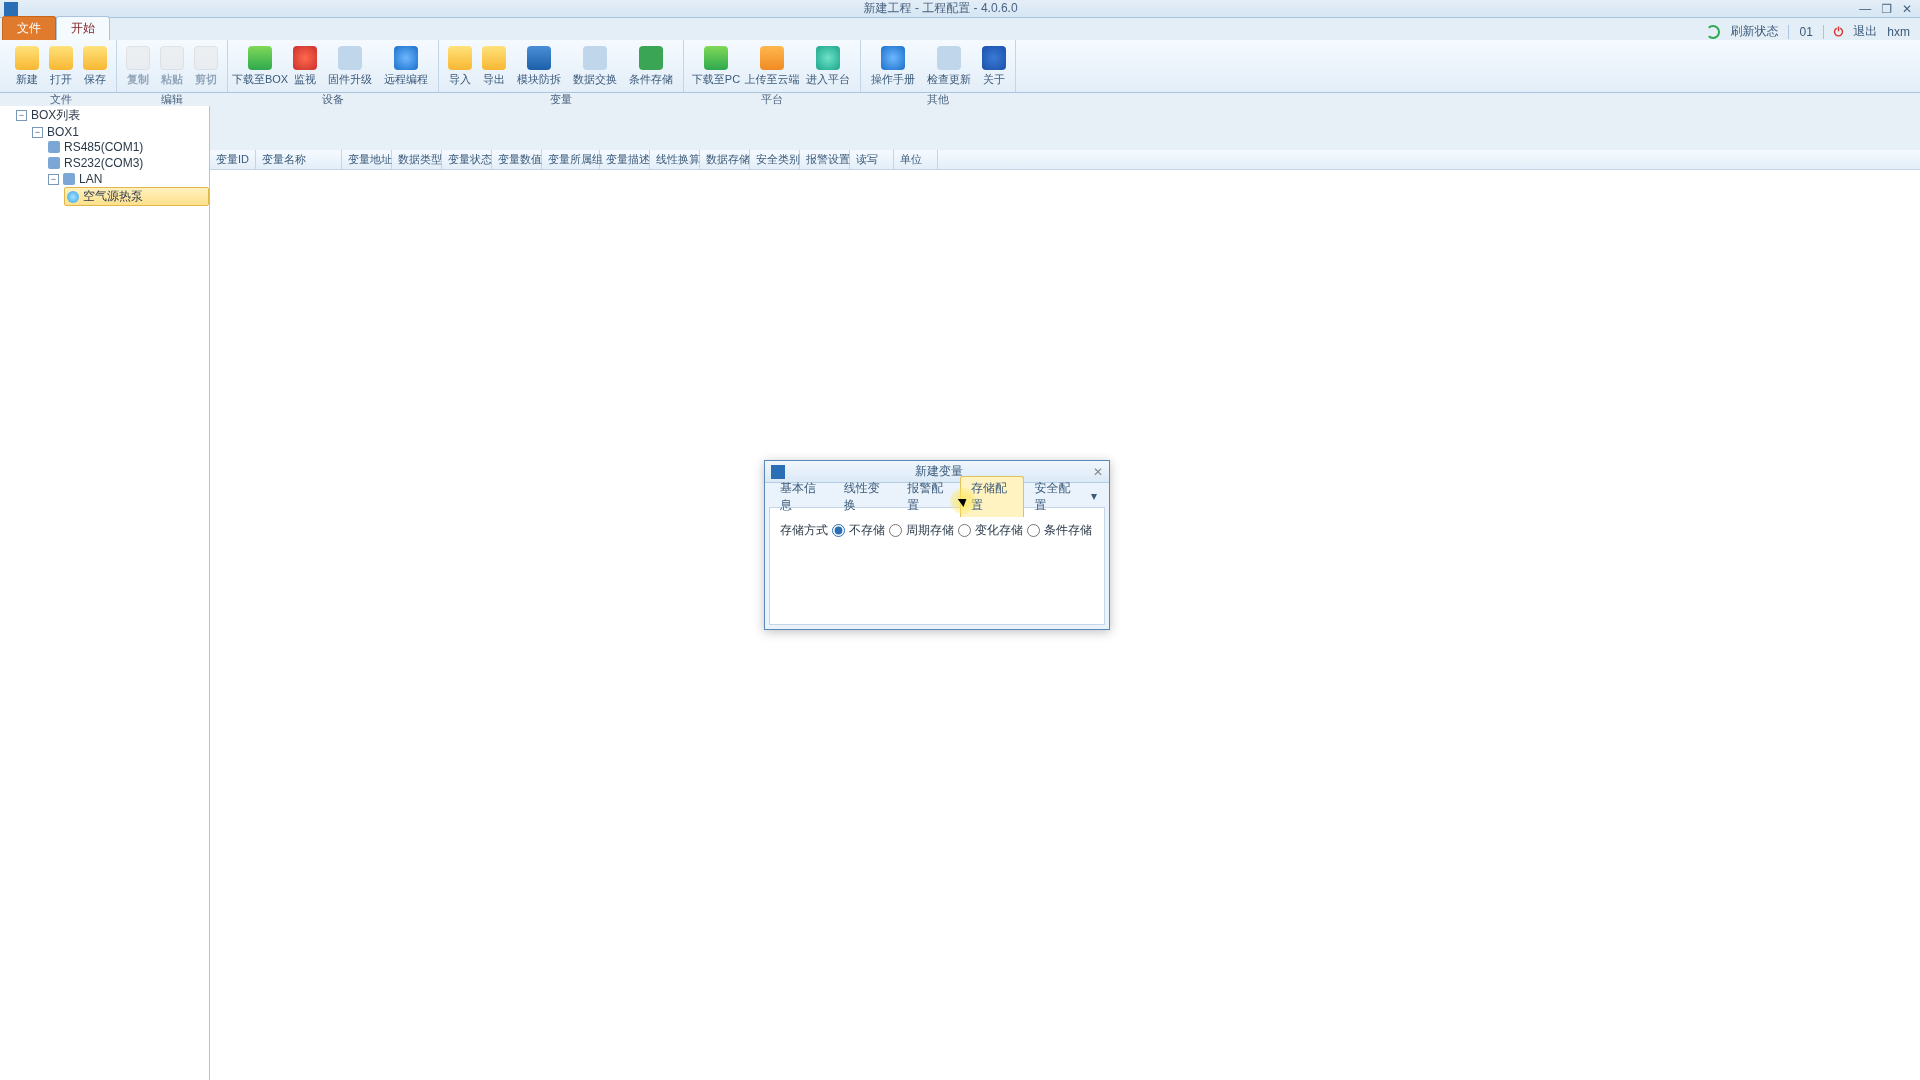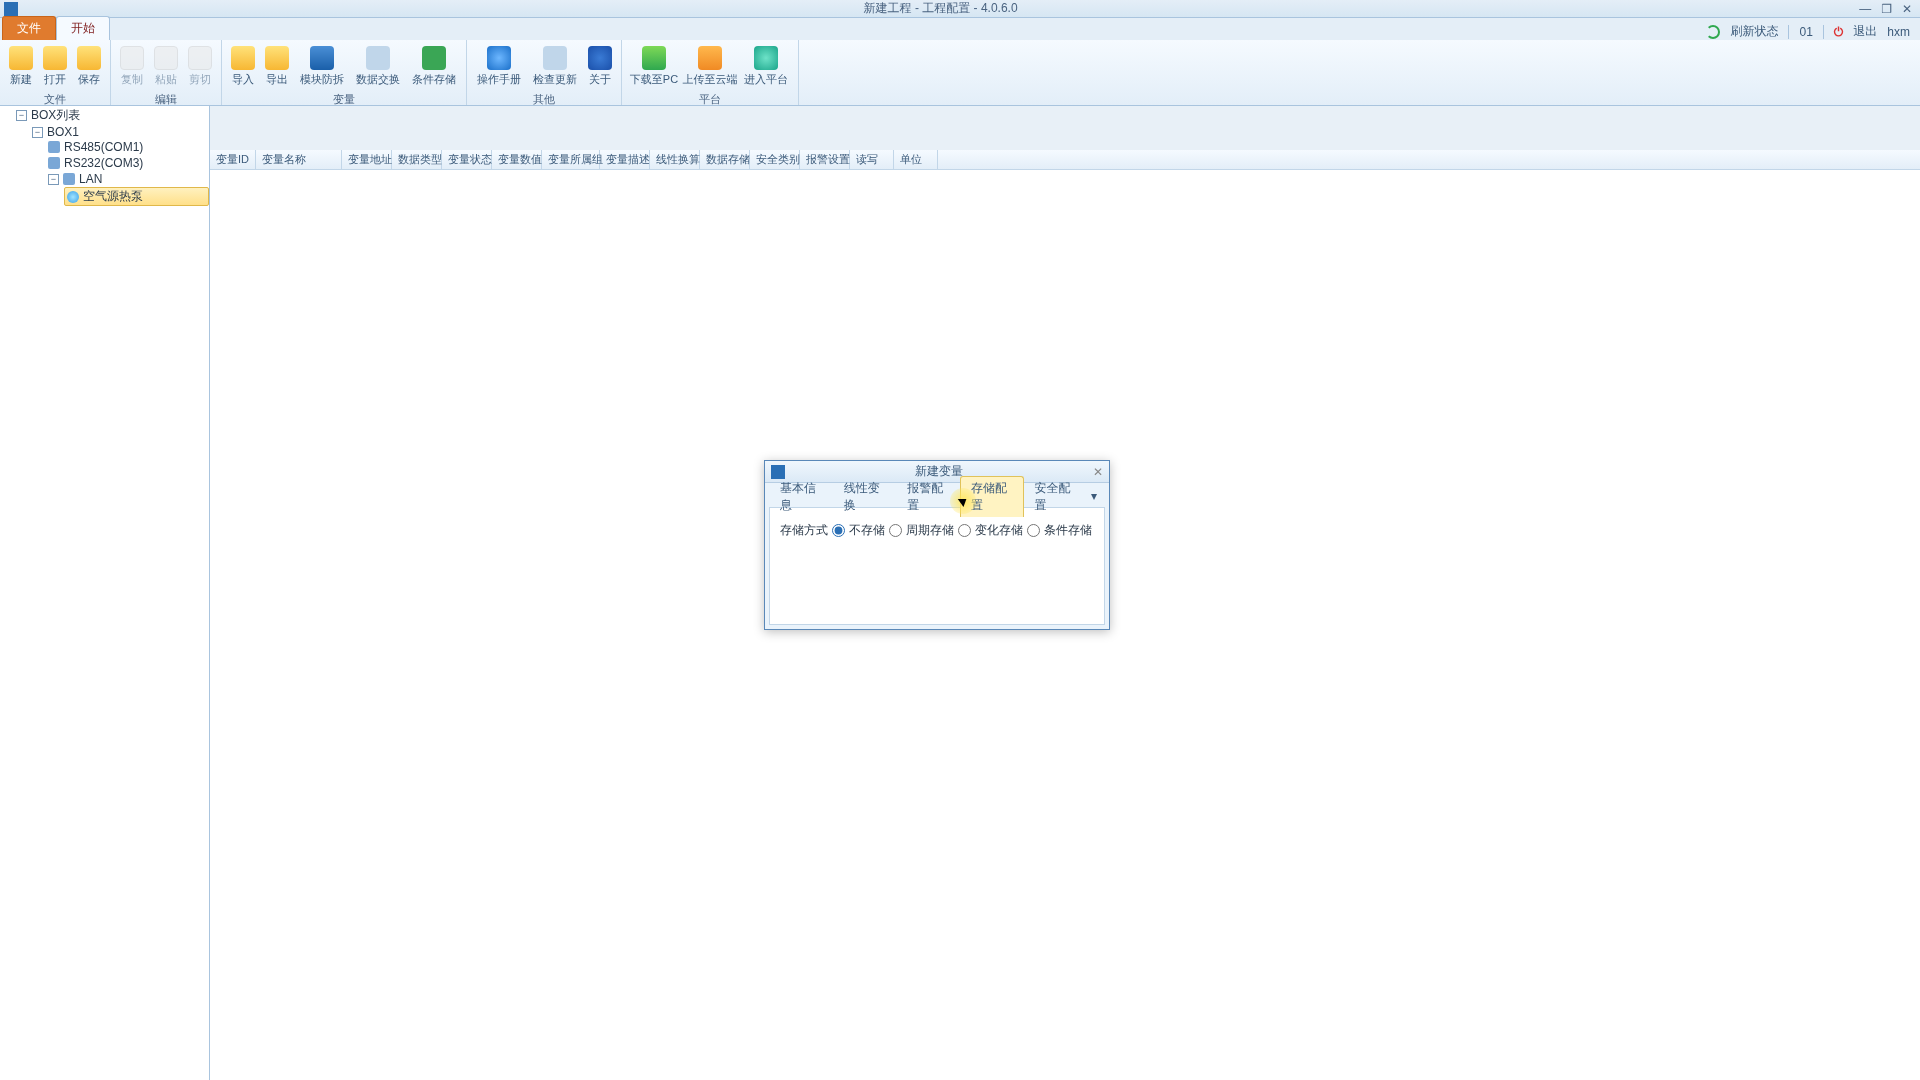--- a/index.html
+++ b/index.html
@@ -17,21 +17,21 @@
 .menu-tabs .tab { padding: 3px 14px; border: 1px solid #a9c4de; border-bottom: none; background: #eaf2fa; color: #7f1d1d; border-radius: 3px 3px 0 0; }
 .menu-tabs .tab.file  { background: #e07b2e; color: #fff; border-color: #c9651a; }
 .menu-tabs .tab.active{ background: #f5faff; }
 .menu-tabs .spacer { flex: 1; }
 .status-right { display: flex; align-items: center; gap: 10px; padding-right: 10px; color: #3b5a7a; }
 .status-right .refresh-icon { width: 14px; height: 14px; border: 2px solid #2fa84f; border-radius: 50%; border-left-color: transparent; display: inline-block; }
 .status-right .sep { width: 1px; height: 14px; background: #a9c4de; }
 .status-right .exit-icon { color: #d33; font-weight: bold; }
 
 
-.ribbon { height: 66px; background: linear-gradient(#f5faff,#e3eef8); border-bottom: 1px solid #a9c4de; display: flex; }
+.ribbon { height: 53px; background: linear-gradient(#f5faff,#e3eef8); border-bottom: 1px solid #a9c4de; display: flex; padding-left: 6px; }
 .ribbon-group { border-right: 1px solid #c2d6e8; display: flex; flex-direction: column; }
 .ribbon-group .buttons { flex: 1; display: flex; align-items: center; padding: 2px 4px; }
 .ribbon-group .group-label { text-align: center; color: #4a6380; padding-bottom: 2px; font-size: 11px; }
 .rbtn { display: flex; flex-direction: column; align-items: center; justify-content: center; width: 34px; height: 48px; color: #3b5a7a; cursor: pointer; }
 .rbtn.wide { width: 56px; }
 .rbtn .ic { width: 24px; height: 24px; border-radius: 4px; margin-bottom: 2px; }
 .rbtn span { white-space: nowrap; font-size: 11px; }
 
 .ic-new     { background: linear-gradient(#ffe27a,#f7b733); }
 .ic-open    { background: linear-gradient(#ffe27a,#f7b733); }
@@ -93,21 +93,21 @@
 .dialog .dlg-buttons button { width: 62px; height: 22px; background: linear-gradient(#fdfdfd,#e7eef5); border: 1px solid #9ab5cf; color: #2b3a4a; cursor: pointer; }
 
 
 .dialog .dlg-tabs .dtab.active::after { content:""; position:absolute; inset:-2px; border:1px dashed rgba(224,123,46,.0); }
 
 
 .cursor-spot { position:absolute; left: 740px; top: 338px; width: 26px; height: 26px; border-radius: 50%; background: radial-gradient(circle, rgba(255,230,90,.9), rgba(255,230,90,0)); pointer-events:none; }
 .cursor-arrow { position:absolute; left: 750px; top: 346px; width: 0; height: 0; pointer-events:none; }
 .cursor-arrow::before { content:""; position:absolute; width:0;height:0; border-left:7px solid #000; border-top:5px solid transparent; border-bottom:5px solid transparent; transform: rotate(-35deg); }
 
-.disabled { opacity: .5; }
+.disabled { opacity: .5; font-weight: bold; }
 </style>
 </head>
 <body>
 
 <div class="titlebar">
   <div class="app-icon"></div>
   <div class="title">新建工程 - 工程配置 - 4.0.6.0</div>
   <div class="winbtns">
     <span>—</span>
     <span>❐</span>
@@ -161,20 +161,41 @@
           <span>粘贴</span>
         </div>
       <div class="rbtn disabled">
           <div class="ic ic-cut"></div>
           <span>剪切</span>
         </div>
     </div>
     <div class="group-label">编辑</div>
   </div>
 
+  <div class="ribbon-group">
+    <div class="buttons">
+      <div class="rbtn wide">
+          <div class="ic ic-dlbox"></div>
+          <span>下载至BOX</span>
+        </div>
+      <div class="rbtn">
+          <div class="ic ic-monitor"></div>
+          <span>监视</span>
+        </div>
+      <div class="rbtn wide">
+          <div class="ic ic-fw"></div>
+          <span>固件升级</span>
+        </div>
+      <div class="rbtn wide">
+          <div class="ic ic-remote"></div>
+          <span>远程编程</span>
+        </div>
+    </div>
+    <div class="group-label">设备</div>
+  </div>
 
   <div class="ribbon-group">
     <div class="buttons">
       <div class="rbtn">
           <div class="ic ic-import"></div>
           <span>导入</span>
         </div>
       <div class="rbtn">
           <div class="ic ic-export"></div>
           <span>导出</span>
@@ -191,51 +212,51 @@
           <div class="ic ic-cond"></div>
           <span>条件存储</span>
         </div>
     </div>
     <div class="group-label">变量</div>
   </div>
 
   <div class="ribbon-group">
     <div class="buttons">
       <div class="rbtn wide">
+          <div class="ic ic-dlpc"></div>
+          <span>下载至PC</span>
+        </div>
+      <div class="rbtn wide">
+          <div class="ic ic-upcloud"></div>
+          <span>上传至云端</span>
+        </div>
+      <div class="rbtn wide">
+          <div class="ic ic-enter"></div>
+          <span>进入平台</span>
+        </div>
+    </div>
+    <div class="group-label">平台</div>
+  </div>
+
+  <div class="ribbon-group">
+    <div class="buttons">
+      <div class="rbtn wide">
           <div class="ic ic-help"></div>
           <span>操作手册</span>
         </div>
       <div class="rbtn wide">
           <div class="ic ic-update"></div>
           <span>检查更新</span>
         </div>
       <div class="rbtn">
           <div class="ic ic-about"></div>
           <span>关于</span>
         </div>
     </div>
     <div class="group-label">其他</div>
-  </div>
-
-  <div class="ribbon-group">
-    <div class="buttons">
-      <div class="rbtn wide">
-          <div class="ic ic-dlpc"></div>
-          <span>下载至PC</span>
-        </div>
-      <div class="rbtn wide">
-          <div class="ic ic-upcloud"></div>
-          <span>上传至云端</span>
-        </div>
-      <div class="rbtn wide">
-          <div class="ic ic-enter"></div>
-          <span>进入平台</span>
-        </div>
-    </div>
-    <div class="group-label">平台</div>
   </div>
 </div>
 
 <div class="body">
 
   <div class="tree-pane">
     <div class="tree">
       <ul>
         <li>
           <span class="node">

